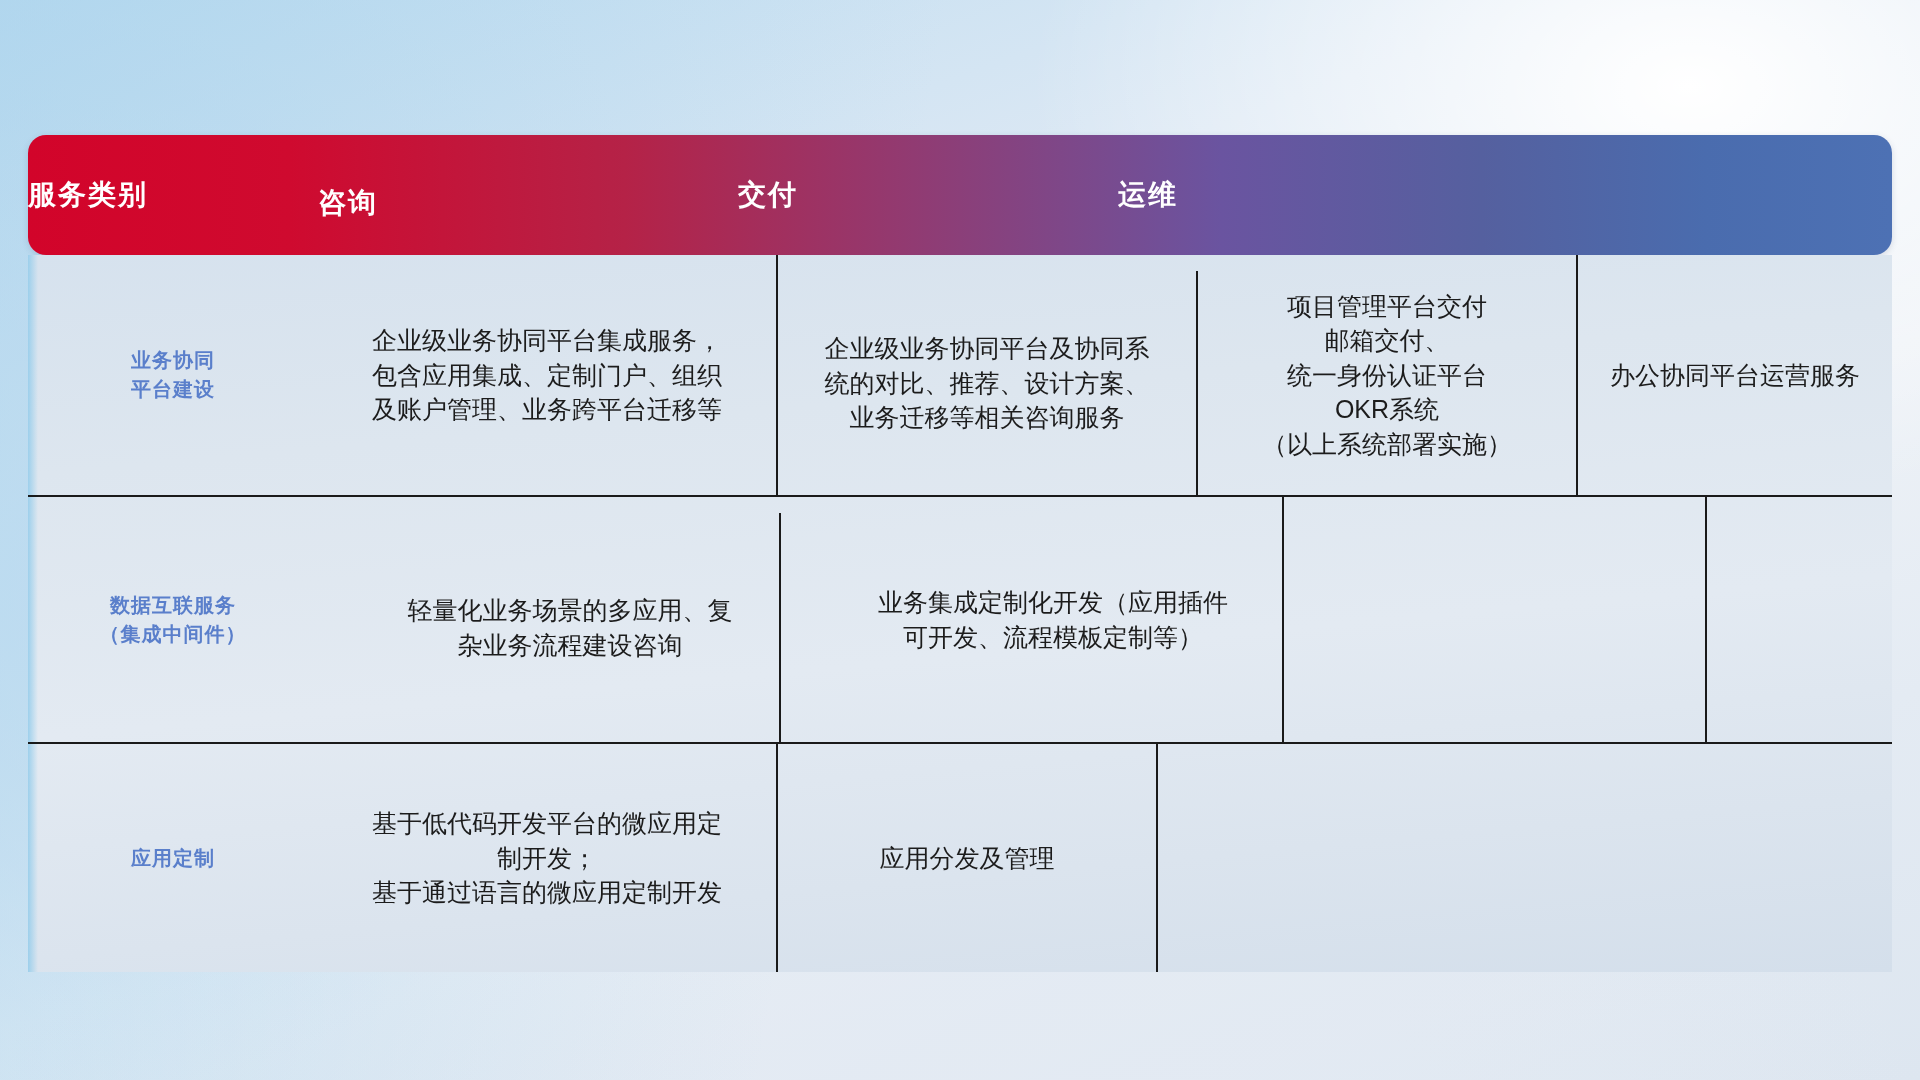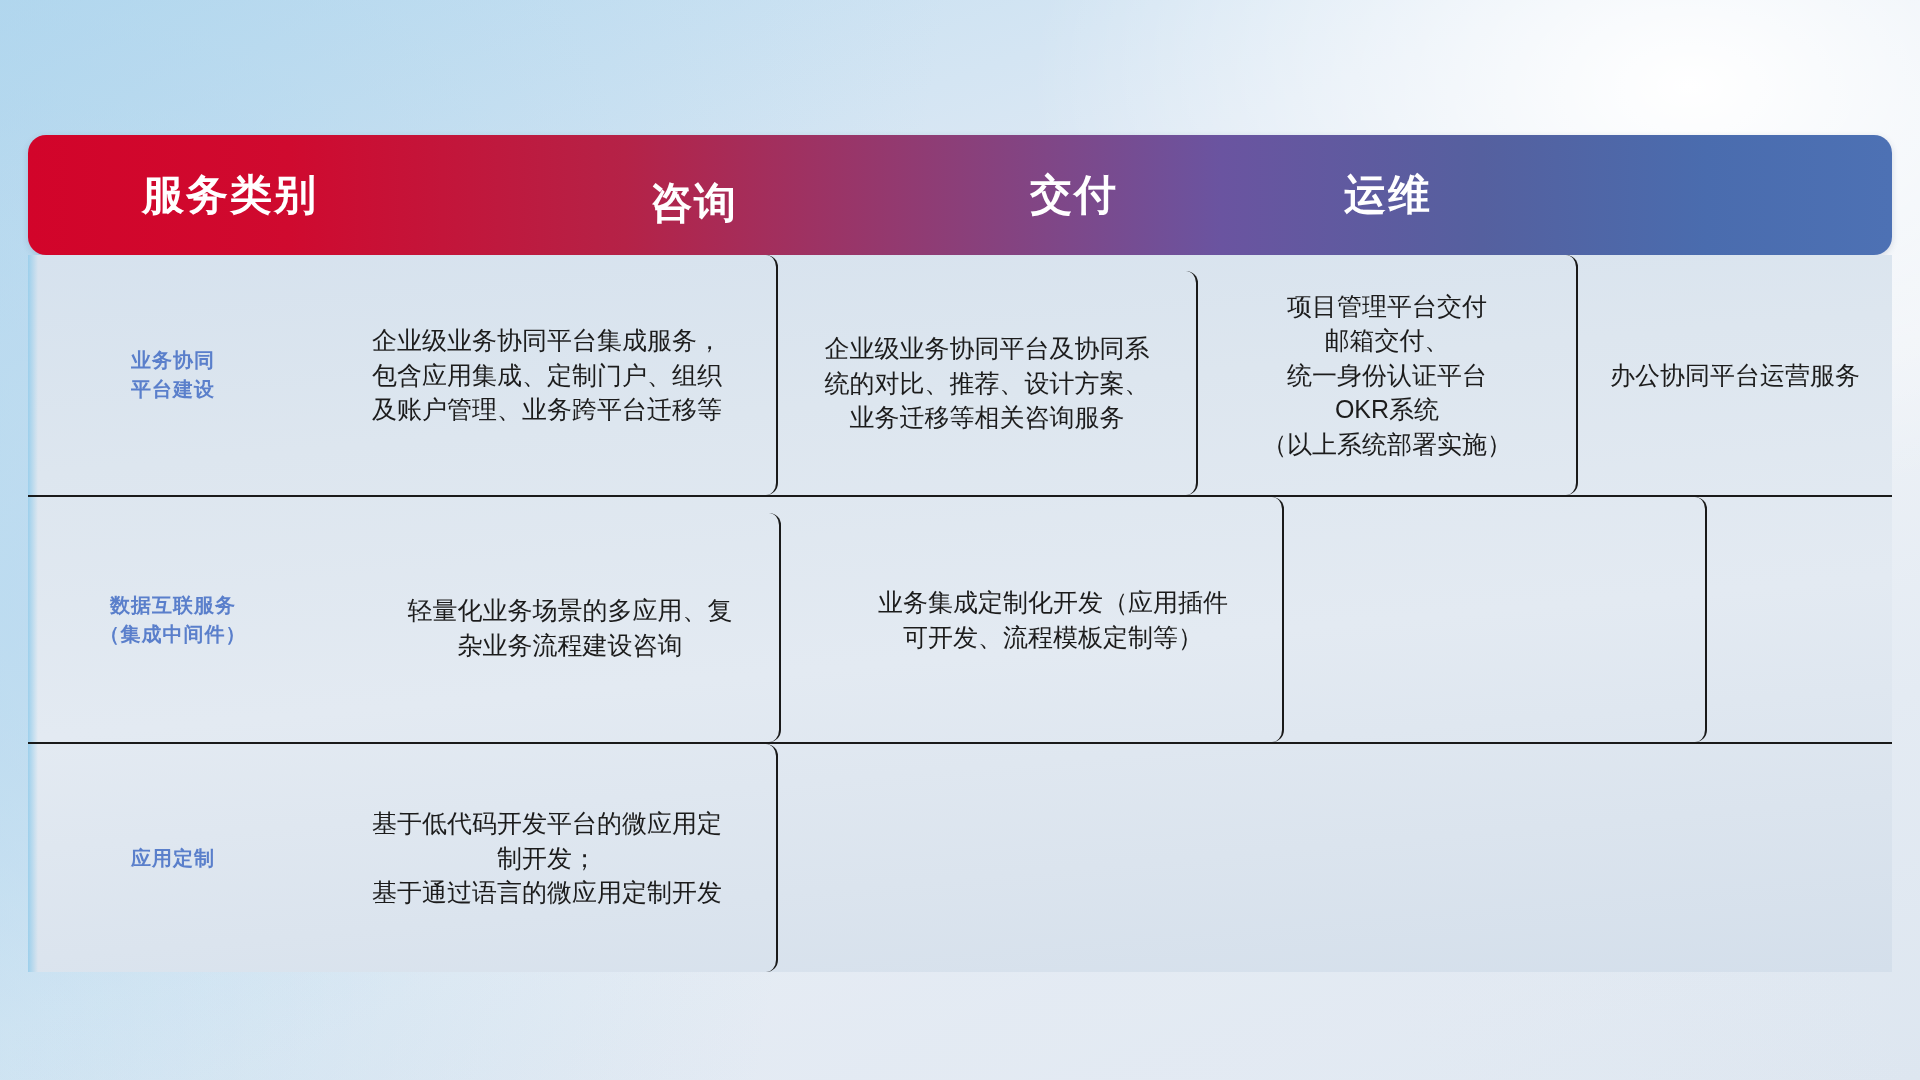--- a/index.html
+++ b/index.html
@@ -45,23 +45,23 @@
       #55609f 78%,
       #4a6cae 90%,
       #4d71b4 100%);
     box-shadow:0 2px 6px rgba(60,80,120,.18);
     display:flex;
     align-items:center;
   }
   .hcell{
     color:#ffffff;
     font-weight:bold;
-    font-size:42px;
+    font-size:28px;
     letter-spacing:2px;
-    text-align:right;
+    text-align:left;
     white-space:nowrap;
   }
 
   
   #table-body{
     position:relative;
     background:linear-gradient(175deg,#d6e2ee 0%, #dde6ef 25%, #e3eaf2 55%, #dbe4ee 80%, #d4dfeb 100%);
   }
   .trow{
     display:flex;
@@ -76,21 +76,20 @@
     display:flex;
     align-items:center;
     justify-content:center;
     padding:10px 21px;
     text-align:center;
     font-size:25px;
     line-height:1.38;
     color:#1c1c1c;
     white-space:pre-line;
     border-right:2px solid #1a1a1a;
-    border-radius:12px;
   }
   .cell.nolineR{border-right:none;}
   .cat{
     color:#5a7fcb;
     font-weight:bold;
     font-size:20px;
     letter-spacing:1px;
     line-height:1.45;
     border-right:none;
     font-family:Liberation Serif, serif;
@@ -157,17 +156,18 @@
 可开发、流程模板定制等）</div>
       <div class="cell c3"></div>
       <div class="cell c4 nolineR"></div>
     </div>
 
     <div class="trow r2 last">
       <div class="cell cat c0">应用定制</div>
       <div class="cell c2">基于低代码开发平台的微应用定
 制开发；
 基于通过语言的微应用定制开发</div>
+      <div class="cell c3">应用分发及管理</div>
       <div class="cell c4 nolineR"></div>
     </div>
 
   </div>
 </div>
 
 </body></html>

